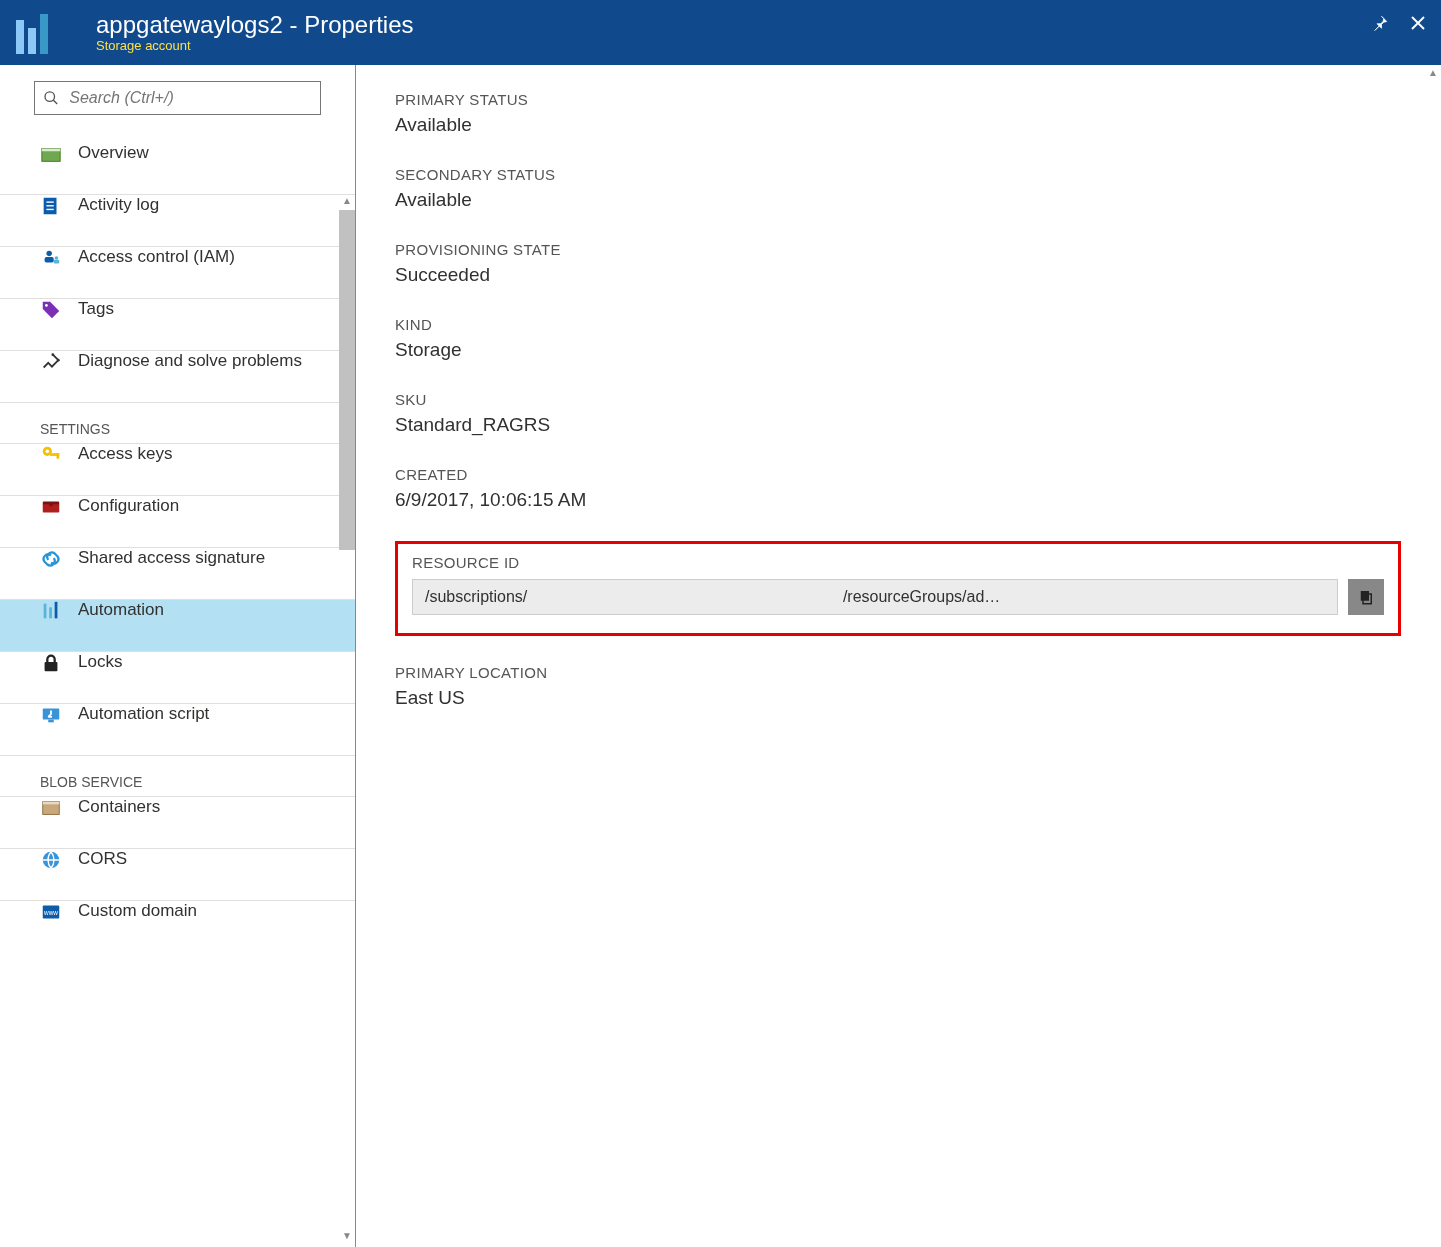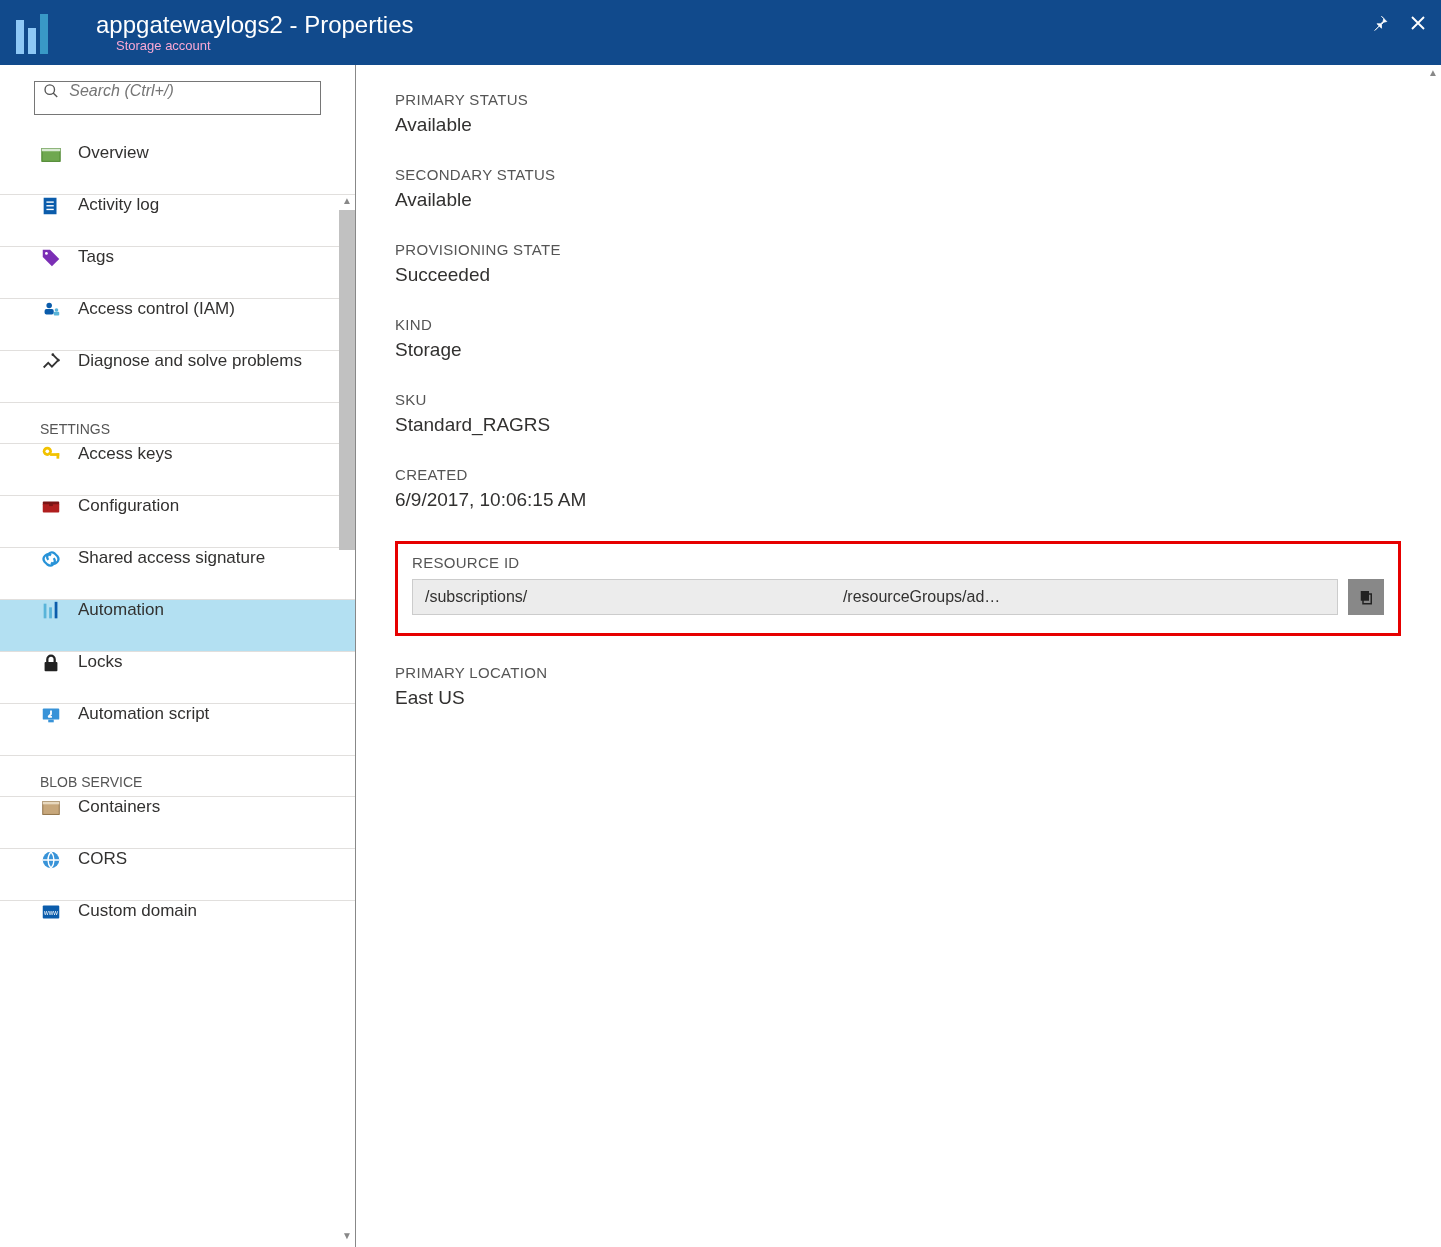--- a/index.html
+++ b/index.html
@@ -20,40 +20,40 @@
     width: 42px; height: 42px;
     margin-right: 18px;
     display: flex; align-items: flex-end; gap: 4px;
   }
   .header .resource-icon span { display:inline-block; width: 8px; background:#8ec8f6; }
   .header .resource-icon span:nth-child(1){height:34px;}
   .header .resource-icon span:nth-child(2){height:26px;}
   .header .resource-icon span:nth-child(3){height:40px;background:#3999c6;}
   .header .title-block { display:flex; flex-direction:column; }
   .header .title { font-size: 24px; font-weight: 400; line-height: 1.1; }
-  .header .subtitle { font-size: 13px; color: #f9a8d4; margin-left: 20px; }
+  .header .subtitle { font-size: 13px; color: #fde047; }
   .header .header-actions { position:absolute; right:14px; top:14px; display:flex; gap:20px; }
   .header .header-actions .icon { width:18px; height:18px; cursor:pointer; stroke:#fff; fill:#fff; }
 
   .body { display:flex; height: calc(100% - 65px); }
 
   
   .sidebar {
     width: 355px;
     border-right: 0;
     position: relative;
     padding: 16px 0 0 0;
     background:#fff;
   }
   .search-wrap { padding: 0 34px 14px 34px; }
   .search {
     width: 100%;
     border: 1px solid #767676;
     height: 34px;
-    display:flex; align-items:flex-start;
+    display:flex; align-items:center;
     padding: 0 8px;
     background:#fff;
   }
   .search input {
     border:none; outline:none; font-style: italic; color:#767676;
     font-size: 16px; width:100%; background:transparent;
   }
   .search .mag { width:18px; height:18px; margin-right:10px; stroke:#555; fill:none; stroke-width:2; }
 
   .nav-section-title {
@@ -173,33 +173,33 @@
         <svg class="nav-icon" viewBox="0 0 24 24">
             <rect x="4" y="3" width="14" height="18" fill="#0b5cab"></rect>
             <rect x="7" y="7" width="8" height="1.5" fill="#fff"></rect>
             <rect x="7" y="11" width="8" height="1.5" fill="#fff"></rect>
             <rect x="7" y="15" width="8" height="1.5" fill="#fff"></rect>
           </svg>
         <span>Activity log</span>
       </li>
       <li class="nav-item">
         <svg class="nav-icon" viewBox="0 0 24 24">
-            <path d="M3 3h8l10 10-8 8L3 11z" fill="#7b2fb5"></path>
-            <circle cx="7" cy="7" r="1.5" fill="#fff"></circle>
-          </svg>
-        <span>Tags</span>
-      </li>
-      <li class="nav-item">
-        <svg class="nav-icon" viewBox="0 0 24 24">
             <circle cx="10" cy="7" r="3" fill="#0b5cab"></circle>
             <rect x="5" y="11" width="10" height="6" rx="2" fill="#0b5cab"></rect>
             <circle cx="18" cy="12" r="2" fill="#59b4d9"></circle>
             <rect x="15" y="14" width="6" height="4" rx="1" fill="#59b4d9"></rect>
           </svg>
         <span>Access control (IAM)</span>
+      </li>
+      <li class="nav-item">
+        <svg class="nav-icon" viewBox="0 0 24 24">
+            <path d="M3 3h8l10 10-8 8L3 11z" fill="#7b2fb5"></path>
+            <circle cx="7" cy="7" r="1.5" fill="#fff"></circle>
+          </svg>
+        <span>Tags</span>
       </li>
       <li class="nav-item">
         <svg class="nav-icon" viewBox="0 0 24 24">
             <path d="M4 18l5-5 4 4 7-7" stroke="#333" stroke-width="2" fill="none"></path>
             <path d="M14 4l6 6" stroke="#333" stroke-width="2"></path>
             <circle cx="14" cy="4" r="1.5" fill="#333"></circle>
             <circle cx="20" cy="10" r="1.5" fill="#333"></circle>
           </svg>
         <span>Diagnose and solve problems</span>
       </li>

